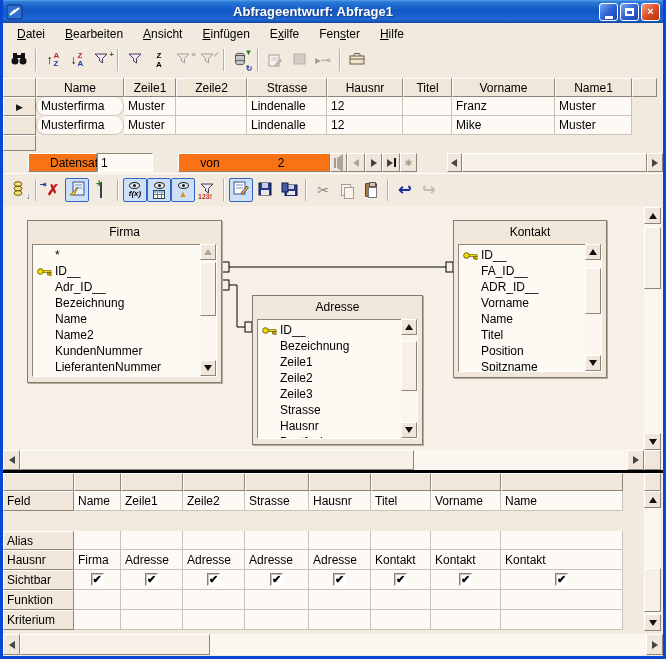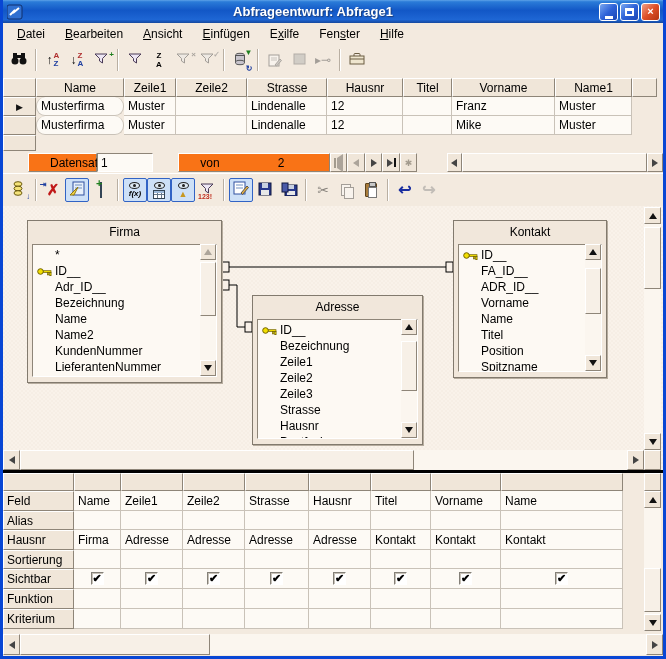--- a/index.html
+++ b/index.html
@@ -122,21 +122,21 @@
   .qcell.center{justify-content:center;}
   .cb{width:13px;height:13px;background:#fff;border:1px solid;border-color:#848078 #FFFFFF #FFFFFF #848078;
      box-shadow:inset 1px 1px 0 #C8C2B8;display:flex;align-items:center;justify-content:center;}
   .tick{font-size:11px;font-weight:bold;line-height:1;margin-top:-1px;}
   .qg-vscroll{position:absolute;right:2px;top:0;width:17px;bottom:3px;display:flex;flex-direction:column;}
   .qg-vscroll .corner{height:18px;background:#F0E6D9;border:1px solid;border-color:#FFFFFF #8E8578 #8E8578 #FFFFFF;flex:none;}
   .qg-vscroll .sb-btn{height:17px;flex:none;}
   .qhscroll{height:21px;display:flex;background:#F3EADF;}
   .qhscroll .sb-btn{width:17px;flex:none;}
 
-  .h18{height:18px;} .h19{height:19px;} .h20{height:20px;}
+  .h18{height:18px;} .h19{height:19px;margin-top:20px;} .h20{height:20px;}
 </style>
 </head>
 <body>
 
 <div class="win">
 
   <div class="titlebar">
     <span class="app-icon">
       <svg width="16" height="16">
           <rect x="0" y="1" width="15" height="14" rx="2" fill="#2F6FD0" stroke="#10316E"></rect>
@@ -778,25 +778,20 @@
     <div class="qrow h19">
       <div class="qhead">Alias</div>
       <div class="qcells"><div class="qcell"></div><div class="qcell"></div><div class="qcell"></div><div class="qcell"></div><div class="qcell"></div><div class="qcell"></div><div class="qcell"></div><div class="qcell"></div></div>
       <div></div>
     </div>
     <div class="qrow h20">
       <div class="qhead">Hausnr</div>
       <div class="qcells"><div class="qcell">Firma</div><div class="qcell">Adresse</div><div class="qcell">Adresse</div><div class="qcell">Adresse</div><div class="qcell">Adresse</div><div class="qcell">Kontakt</div><div class="qcell">Kontakt</div><div class="qcell">Kontakt</div></div>
       <div></div>
     </div>
-    <div class="qrow h19">
-      <div class="qhead">Sortierung</div>
-      <div class="qcells"><div class="qcell"></div><div class="qcell"></div><div class="qcell"></div><div class="qcell"></div><div class="qcell"></div><div class="qcell"></div><div class="qcell"></div><div class="qcell"></div></div>
-      <div></div>
-    </div>
     <div class="qrow h20">
       <div class="qhead">Sichtbar</div>
       <div class="qcells"><div class="qcell center">
             <span class="cb">
               <span class="tick">✔</span>
             </span>
           </div><div class="qcell center">
             <span class="cb">
               <span class="tick">✔</span>
             </span>

